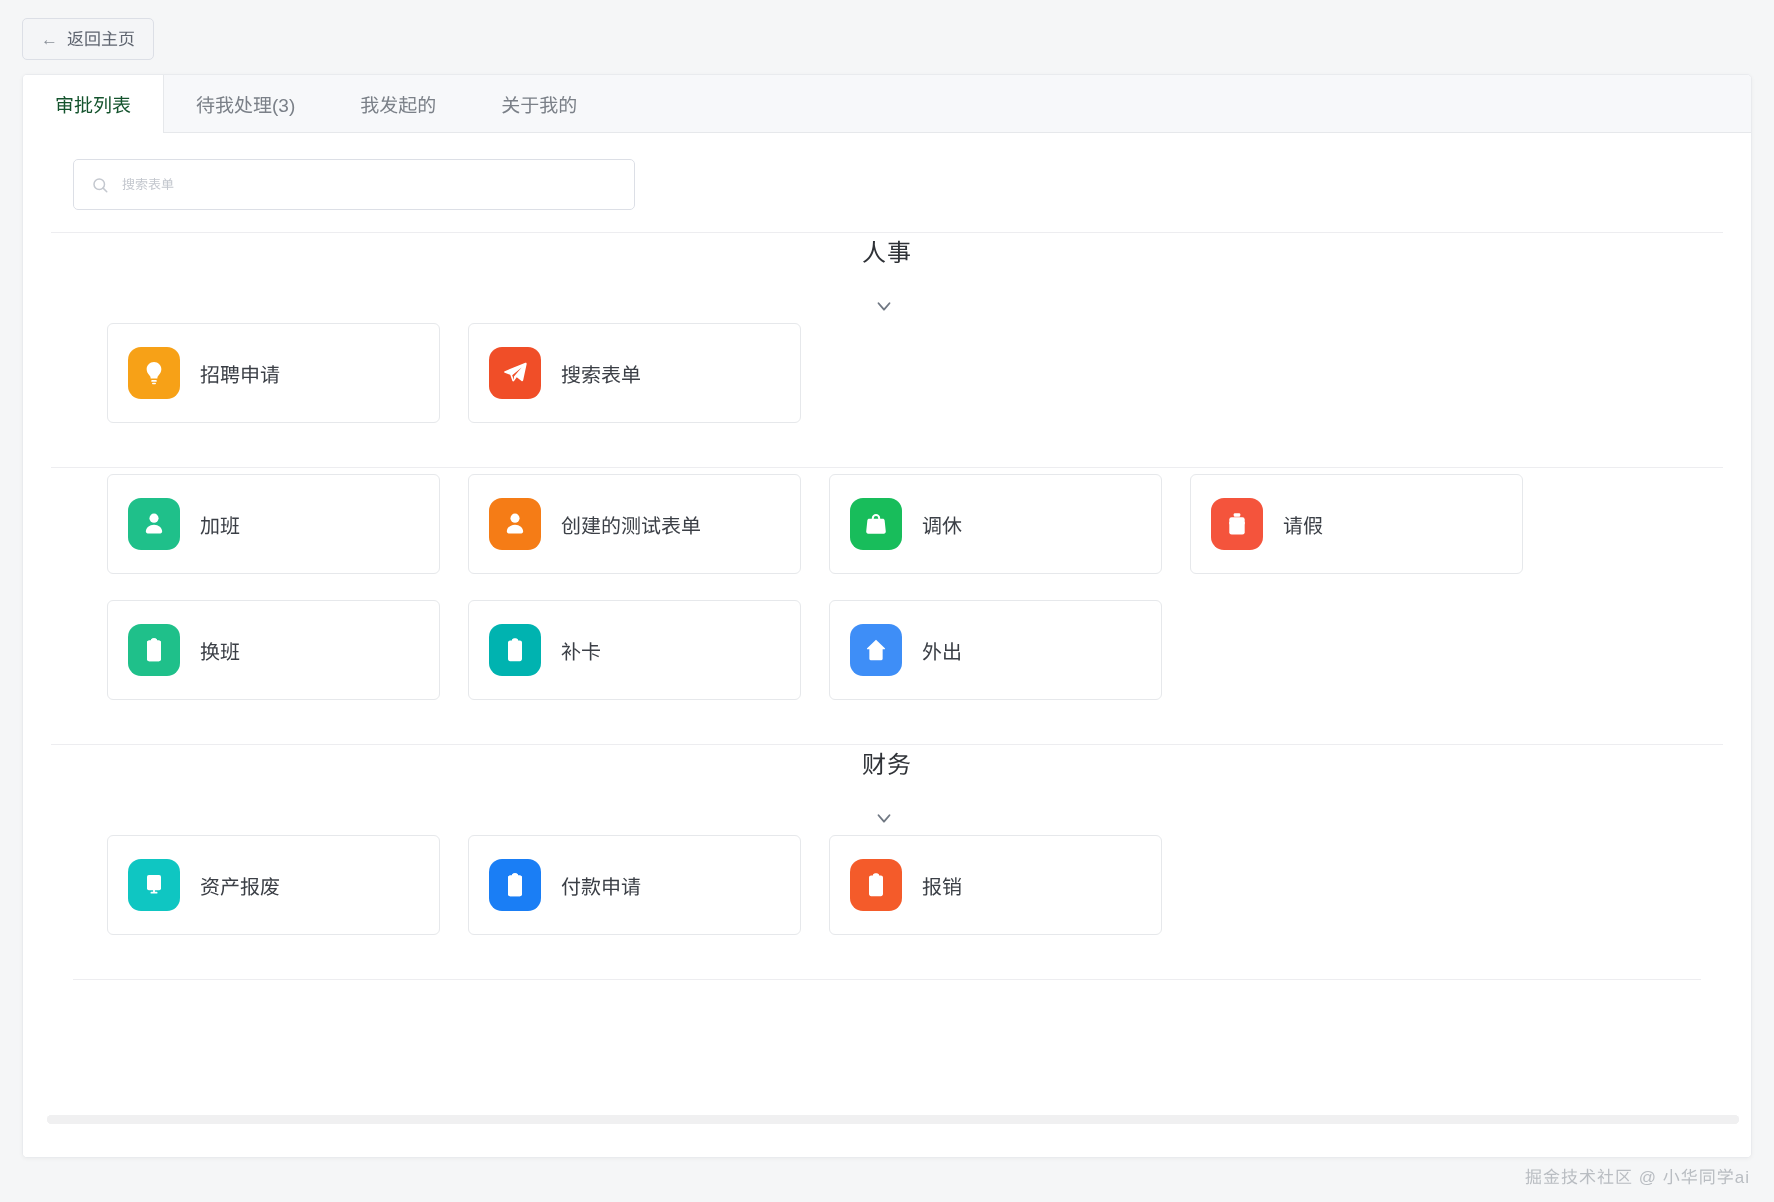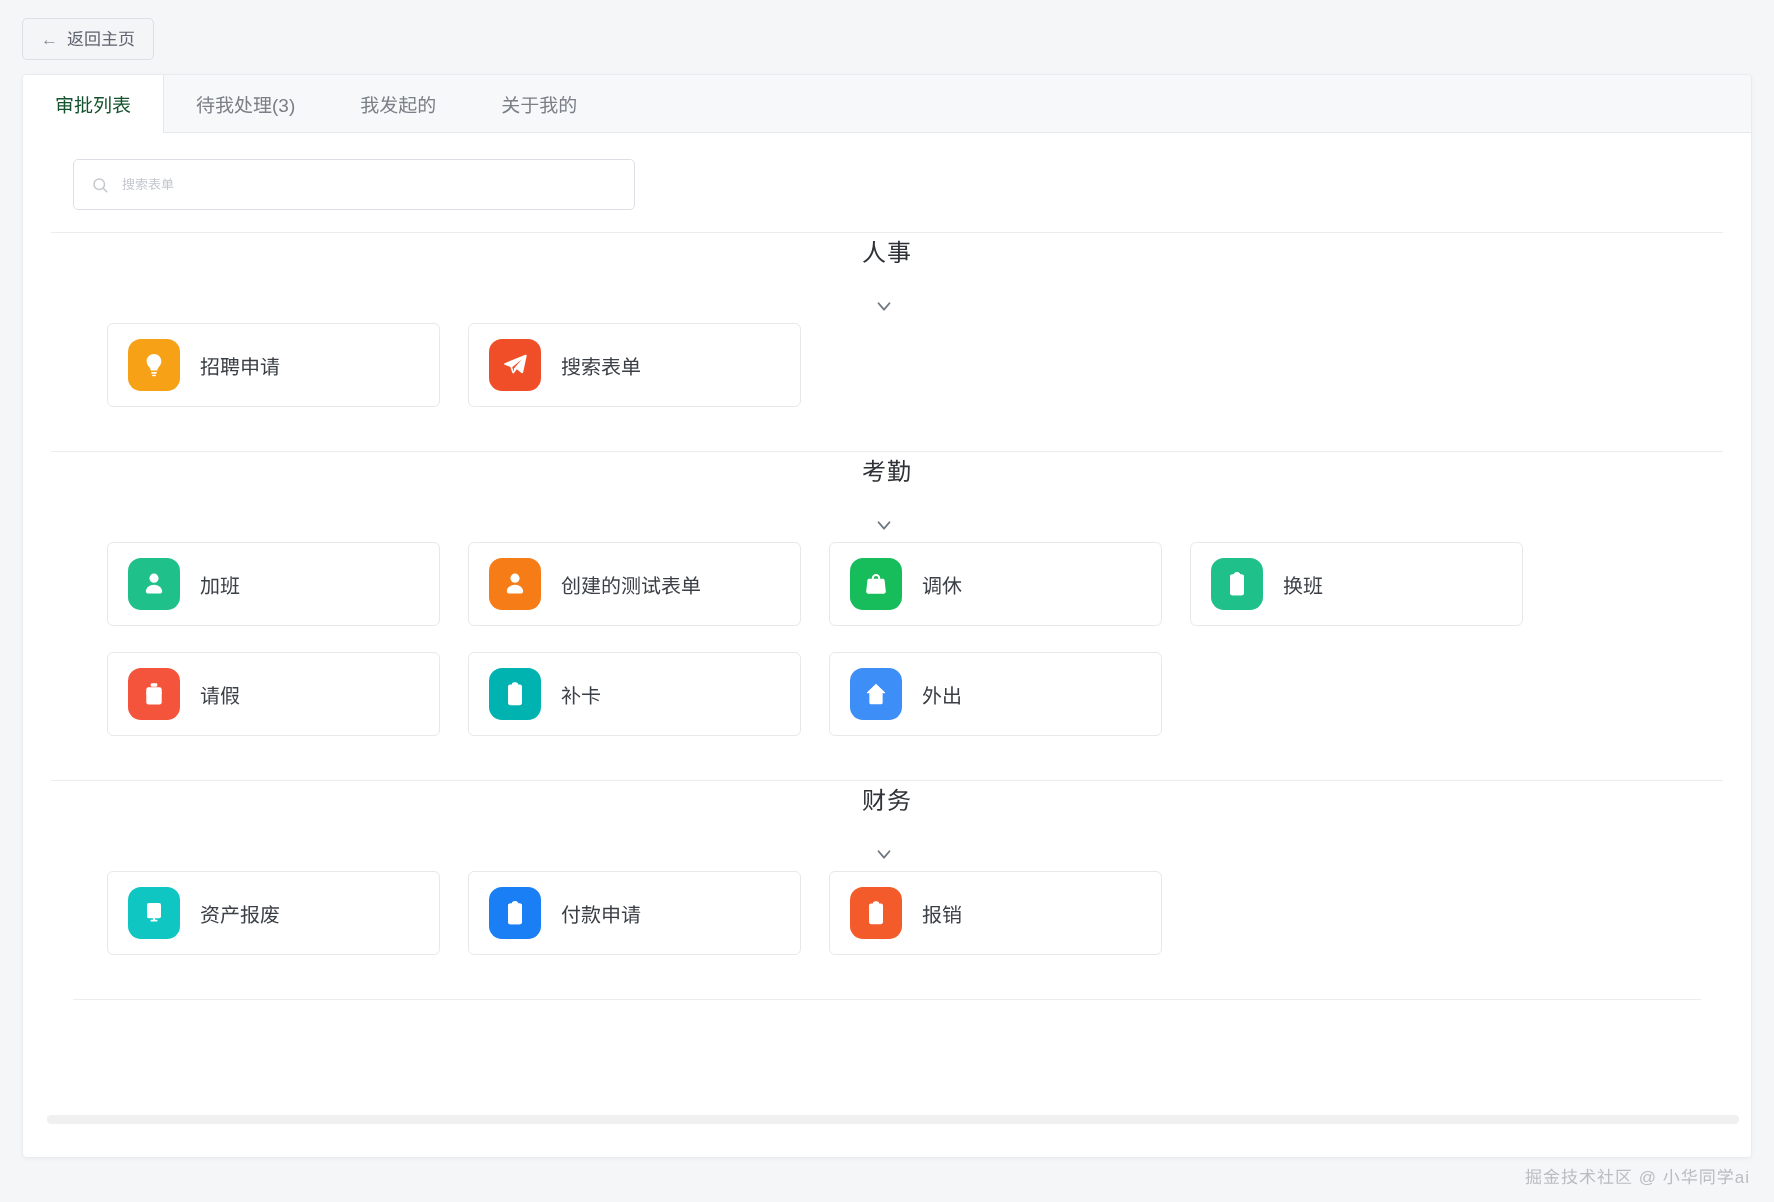--- a/index.html
+++ b/index.html
@@ -177,21 +177,21 @@
 
   .cards {
     display: flex;
     flex-wrap: wrap;
     gap: 26px 28px;
     padding: 6px 0 44px 34px;
   }
 
   .card {
     width: 333px;
-    height: 84px;
+    height: 100px;
     border: 1px solid #e6e8eb;
     border-radius: 6px;
     background: #fff;
     display: flex;
     align-items: center;
     padding: 16px 20px;
     cursor: pointer;
     transition: box-shadow .15s, border-color .15s;
   }
 
@@ -324,26 +324,20 @@
                 <div class="card-icon" style="background: rgb(240, 78, 40);">
                   <svg viewBox="0 0 24 24" fill="currentColor">
                     <path d="M21.4 3.1 3.2 10.4c-.7.3-.7 1.2 0 1.4l4.7 1.7 1.8 5.1c.2.7 1.1.8 1.5.2l2.3-3.1 4.1 3.1c.5.4 1.3.1 1.4-.6l3-13.9c.1-.8-.7-1.4-1.6-1.2zM9.6 13.9l8.1-6.6-6.6 7.6-.2 3z"></path>
                   </svg>
                 </div>
                 <div class="card-label">搜索表单</div>
               </div>
             </div>
           </div>
           <div class="group">
-            <div class="group-header">
-              <div class="group-title">考勤</div>
-              <span class="chevron"><svg viewBox="0 0 24 24" fill="none" stroke="currentColor" stroke-width="2" stroke-linecap="round" stroke-linejoin="round">
-                  <polyline points="6 9 12 16 18 9"></polyline>
-                </svg></span>
-            </div>
             <div class="cards">
               <div class="card">
                 <div class="card-icon" style="background: rgb(31, 192, 138);">
                   <svg viewBox="0 0 24 24" fill="currentColor">
                     <circle cx="12" cy="7" r="3.9"></circle>
                     <path d="M12 12.6c-3.9 0-7 2.6-7 5.9 0 .9.7 1.6 1.6 1.6h10.8c.9 0 1.6-.7 1.6-1.6 0-3.3-3.1-5.9-7-5.9z"></path>
                   </svg>
                 </div>
                 <div class="card-label">加班</div>
               </div>
@@ -356,43 +350,43 @@
                 </div>
                 <div class="card-label">创建的测试表单</div>
               </div>
               <div class="card">
                 <div class="card-icon" style="background: rgb(24, 189, 91);">
                   <svg viewBox="0 0 24 24" fill="currentColor">
                     <path d="M8.4 7.6V7a3.6 3.6 0 0 1 7.2 0v.6h2.2c.8 0 1.5.6 1.6 1.4l1 9.4c.1 1-.7 1.9-1.7 1.9H5.3c-1 0-1.8-.9-1.7-1.9l1-9.4c.1-.8.8-1.4 1.6-1.4h2.2zm1.7 0h3.8V7a1.9 1.9 0 0 0-3.8 0v.6z"></path>
                   </svg>
                 </div>
                 <div class="card-label">调休</div>
+              </div>
+              <div class="card">
+                <div class="card-icon" style="background: rgb(244, 84, 60);">
+                  <svg viewBox="0 0 24 24" fill="currentColor">
+                    <rect x="9.2" y="2.7" width="5.6" height="3" rx="1" fill="#fff"></rect>
+                    <rect x="5.4" y="6.2" width="13.2" height="14.8" rx="2" fill="#fff"></rect>
+                    <rect x="5.4" y="10.3" width="13.2" height="1.9" fill="currentColor"></rect>
+                  </svg>
+                </div>
+                <div class="card-label">请假</div>
               </div>
               <div class="card">
                 <div class="card-icon" style="background: rgb(31, 192, 138);">
                   <svg viewBox="0 0 24 24" fill="currentColor">
                     <path d="M16.2 3.8h-1.4A2.9 2.9 0 0 0 12 2a2.9 2.9 0 0 0-2.8 1.8H7.8c-1 0-1.8.8-1.8 1.8v14.2c0 1 .8 1.8 1.8 1.8h8.4c1 0 1.8-.8 1.8-1.8V5.6c0-1-.8-1.8-1.8-1.8zM12 3.4c.6 0 1.1.5 1.1 1.1S12.6 5.6 12 5.6s-1.1-.5-1.1-1.1.5-1.1 1.1-1.1zM9 9.6h6v1.6H9V9.6zm0 3.6h6v1.6H9v-1.6zm0 3.6h4v1.6H9v-1.6z" fill="#fff"></path>
                     <path d="M16.2 3.8h-1.4A2.9 2.9 0 0 0 12 2a2.9 2.9 0 0 0-2.8 1.8H7.8c-1 0-1.8.8-1.8 1.8v14.2c0 1 .8 1.8 1.8 1.8h8.4c1 0 1.8-.8 1.8-1.8V5.6c0-1-.8-1.8-1.8-1.8z" fill="#fff"></path>
                     <rect x="8.1" y="9.2" width="7.8" height="1.5" rx=".5" fill="currentColor"></rect>
                     <rect x="8.1" y="12.5" width="7.8" height="1.5" rx=".5" fill="currentColor"></rect>
                     <rect x="8.1" y="15.8" width="5" height="1.5" rx=".5" fill="currentColor"></rect>
                     <rect x="9.5" y="2.4" width="5" height="3" rx="1.2" fill="currentColor"></rect>
                   </svg>
                 </div>
                 <div class="card-label">换班</div>
-              </div>
-              <div class="card">
-                <div class="card-icon" style="background: rgb(244, 84, 60);">
-                  <svg viewBox="0 0 24 24" fill="currentColor">
-                    <rect x="9.2" y="2.7" width="5.6" height="3" rx="1" fill="#fff"></rect>
-                    <rect x="5.4" y="6.2" width="13.2" height="14.8" rx="2" fill="#fff"></rect>
-                    <rect x="5.4" y="10.3" width="13.2" height="1.9" fill="currentColor"></rect>
-                  </svg>
-                </div>
-                <div class="card-label">请假</div>
               </div>
               <div class="card">
                 <div class="card-icon" style="background: rgb(0, 179, 176);">
                   <svg viewBox="0 0 24 24" fill="currentColor">
                     <path d="M16.2 3.8h-1.4A2.9 2.9 0 0 0 12 2a2.9 2.9 0 0 0-2.8 1.8H7.8c-1 0-1.8.8-1.8 1.8v14.2c0 1 .8 1.8 1.8 1.8h8.4c1 0 1.8-.8 1.8-1.8V5.6c0-1-.8-1.8-1.8-1.8z" fill="#fff"></path>
                     <path d="M9.2 13.4l1.9 2.2 3.8-4.6" fill="none" stroke="currentColor" stroke-width="1.7" stroke-linecap="round" stroke-linejoin="round"></path>
                     <rect x="9.5" y="2.4" width="5" height="3" rx="1.2" fill="currentColor"></rect>
                   </svg>
                 </div>
                 <div class="card-label">补卡</div>

